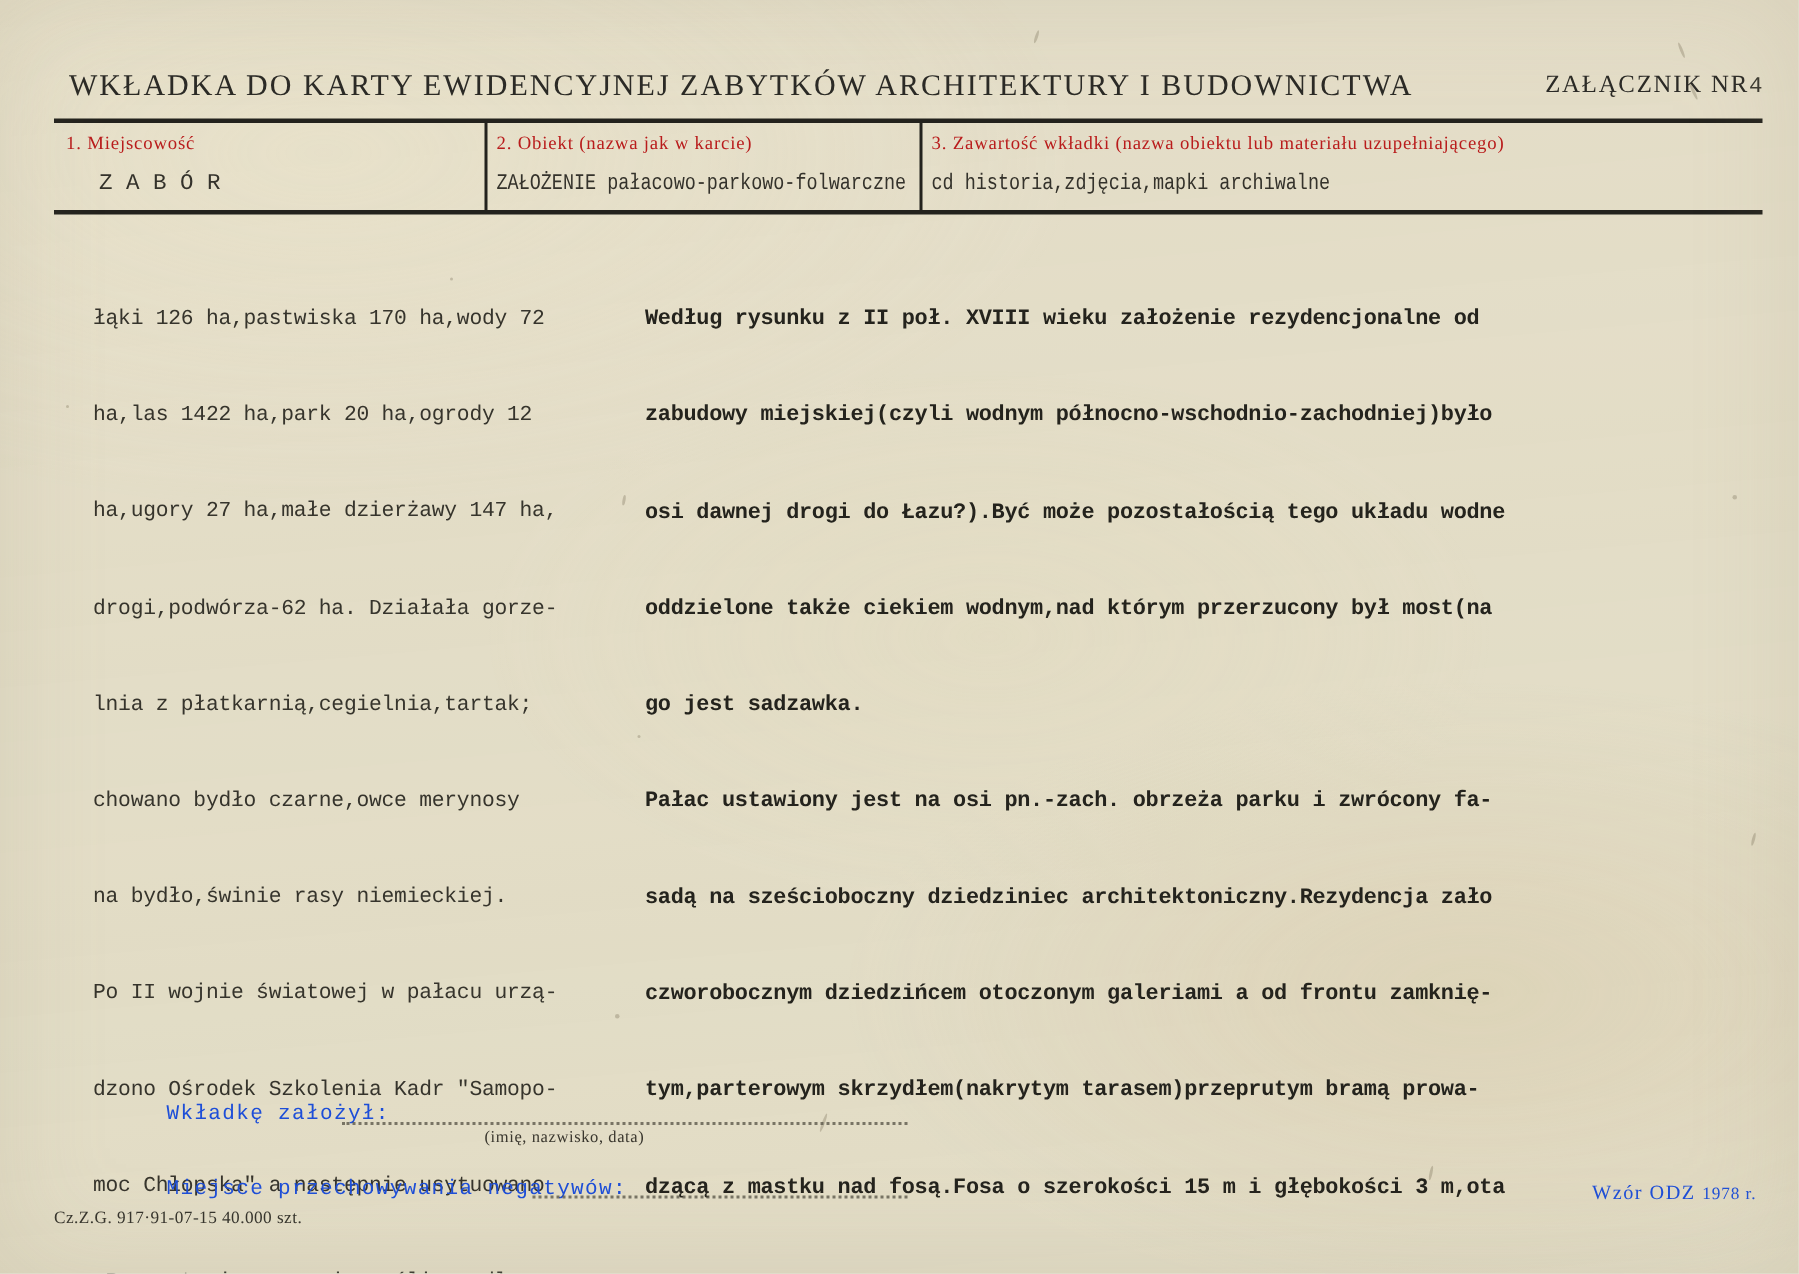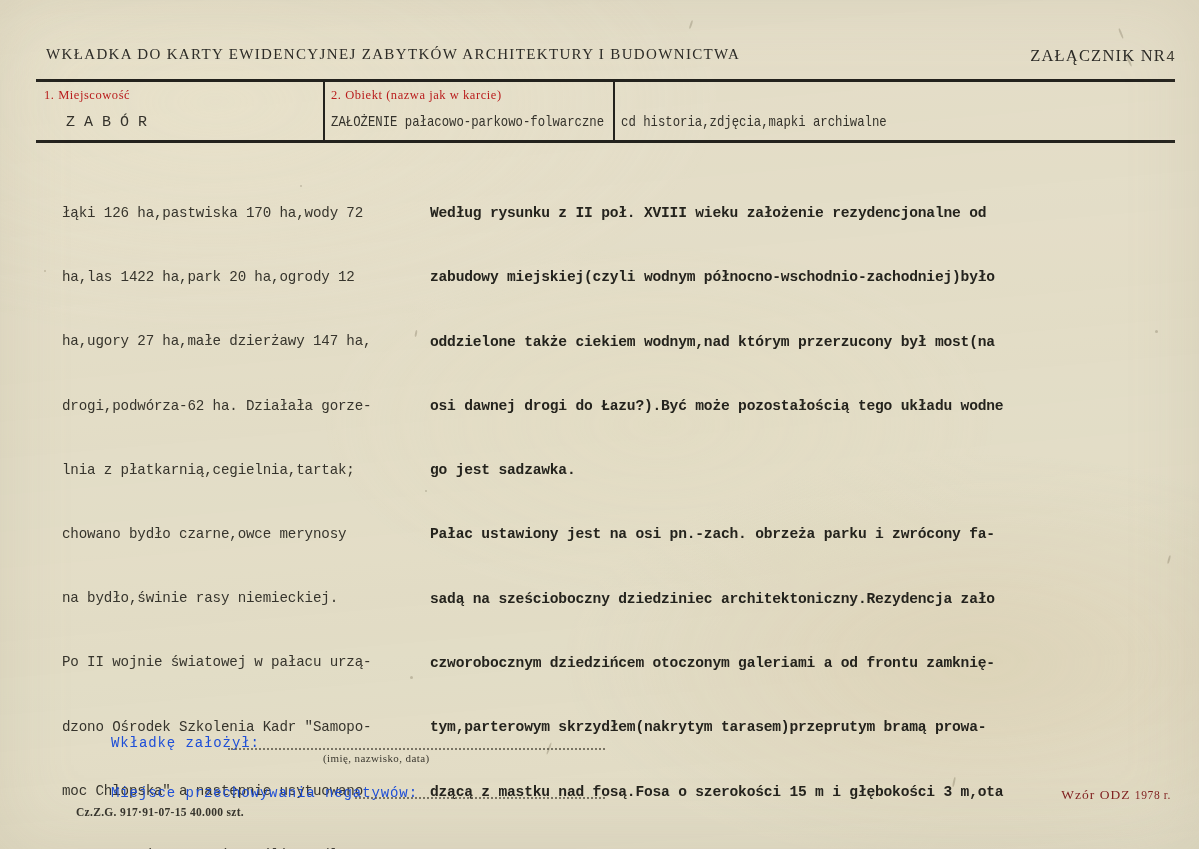--- a/index.html
+++ b/index.html
@@ -40,21 +40,21 @@
     box-shadow: inset 0 0 70px rgba(170,160,130,0.22);
   }
   .layer { position: absolute; inset: 0; }
 
   
   .form-title {
     position: absolute;
     left: 46px;
     top: 46px;
     font-family: "Liberation Serif", serif;
-    font-size: 15px;
+    font-size: 20px;
     letter-spacing: 1.35px;
     color: #2b2a26;
     white-space: nowrap;
   }
   .annex {
     position: absolute;
     right: 24px;
     top: 46px;
     font-family: "Liberation Serif", serif;
     font-size: 16.5px;
@@ -164,34 +164,33 @@
     height: 1px;
     border-bottom: 2px dotted #555144;
     opacity: 0.75;
   }
   .imprint {
     position: absolute;
     left: 36px;
     top: 86px;
     font-family: "Liberation Serif", serif;
     font-size: 11.5px;
-    font-weight: 700;
+    font-weight: 400;
     letter-spacing: 0.3px;
     color: #34322b;
     white-space: nowrap;
-    margin-left: 40px;
   }
   .pattern {
     position: absolute;
     right: 28px;
     top: 67px;
     font-family: "Liberation Serif", serif;
     font-size: 13.5px;
     letter-spacing: 1px;
-    color: #7f1d1d;
+    color: #1d4ed8;
     white-space: nowrap;
   }
   .pattern .yr { font-size: 11.5px; letter-spacing: 0.6px; }
 
   
   .speck {
     position: absolute;
     background: rgba(110,100,75,0.30);
     border-radius: 50%;
     pointer-events: none;
@@ -228,20 +227,21 @@
   <div class="rule rule-bottom"></div>
   <div class="vrule vrule-1"></div>
   <div class="vrule vrule-2"></div>
 
   <div class="cell-head c1h">1. Miejscowość</div>
   <div class="cell-val c1v">Z A B Ó R</div>
 
   <div class="cell-head c2h">2. Obiekt (nazwa jak w karcie)</div>
   <div class="cell-val condensed c2v">ZAŁOŻENIE pałacowo-parkowo-folwarczne</div>
 
+  <div class="cell-head c3h">3. Zawartość wkładki (nazwa obiektu lub materiału uzupełniającego)</div>
   <div class="cell-val condensed c3v">cd historia,zdjęcia,mapki archiwalne</div>
 
   <div class="col-left tw">
     <div class="tw-line">łąki 126 ha,pastwiska 170 ha,wody 72</div>
     <div class="tw-line">ha,las 1422 ha,park 20 ha,ogrody 12</div>
     <div class="tw-line">ha,ugory 27 ha,małe dzierżawy 147 ha,</div>
     <div class="tw-line">drogi,podwórza-62 ha. Działała gorze-</div>
     <div class="tw-line">lnia z płatkarnią,cegielnia,tartak;</div>
     <div class="tw-line">chowano bydło czarne,owce merynosy</div>
     <div class="tw-line">na bydło,świnie rasy niemieckiej.</div>
@@ -254,22 +254,22 @@
     
     
     
     
     
   </div>
 
   <div class="col-right tw">
     <div class="tw-line">Według rysunku z II poł. XVIII wieku założenie rezydencjonalne od</div>
     <div class="tw-line">zabudowy miejskiej(czyli wodnym północno-wschodnio-zachodniej)było</div>
+    <div class="tw-line">osi dawnej drogi do Łazu?).Być może pozostałością tego układu wodne</div>
     <div class="tw-line">oddzielone także ciekiem wodnym,nad którym przerzucony był most(na</div>
-    <div class="tw-line">osi dawnej drogi do Łazu?).Być może pozostałością tego układu wodne</div>
     <div class="tw-line">go jest sadzawka.</div>
     <div class="tw-line">Pałac ustawiony jest na osi pn.-zach. obrzeża parku i zwrócony fa-</div>
     <div class="tw-line">sadą na sześcioboczny dziedziniec architektoniczny.Rezydencja zało</div>
     <div class="tw-line">czworobocznym dziedzińcem otoczonym galeriami a od frontu zamknię-</div>
     <div class="tw-line">tym,parterowym skrzydłem(nakrytym tarasem)przeprutym bramą prowa-</div>
     <div class="tw-line">dzącą z mastku nad fosą.Fosa o szerokości 15 m i głębokości 3 m,ota</div>
     
     
     
     

